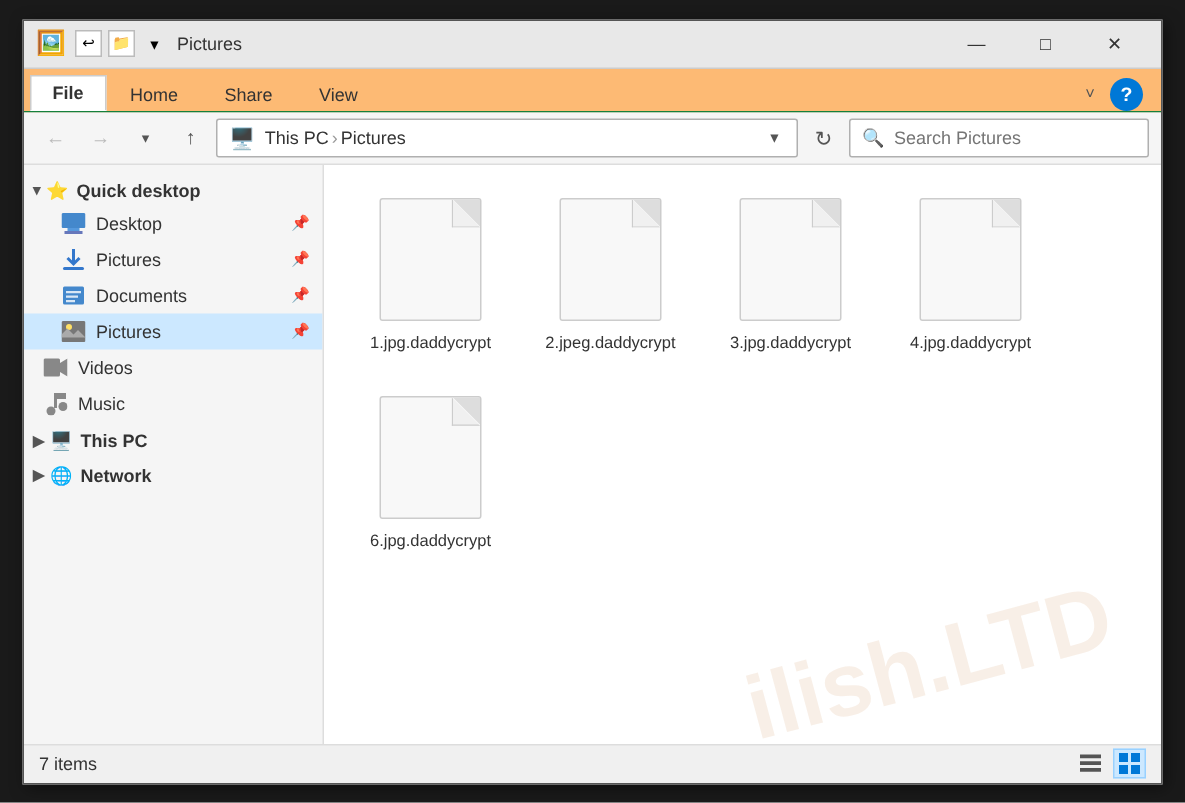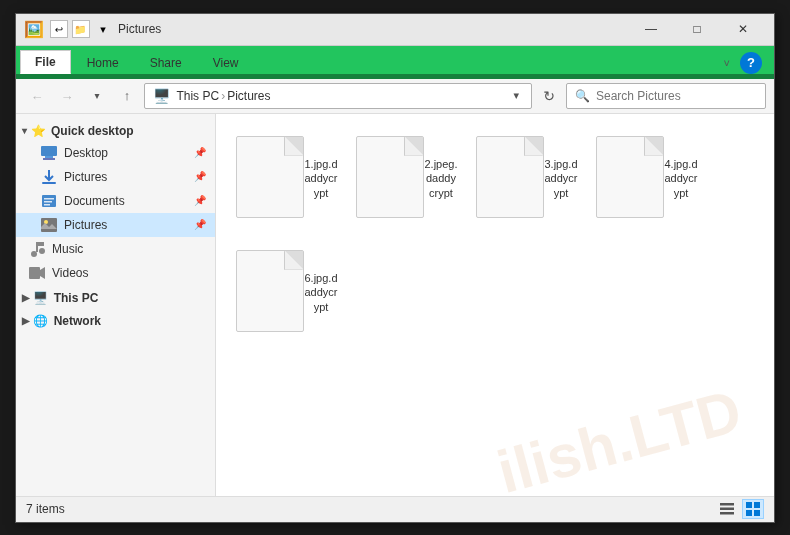--- a/index.html
+++ b/index.html
@@ -74,22 +74,22 @@
       justify-content: center;
       font-size: 12px;
       cursor: pointer;
       color: #333;
       background: transparent;
       border: none;
     }
 
     
     .ribbon {
-      background: #22c55e;
-      border-bottom: 5px solid #15803d;
+      background: #fdba74;
+      border-bottom: 1px solid #15803d;
     }
     .ribbon-tabs {
       display: flex;
       align-items: flex-end;
       height: 28px;
       padding: 0 4px;
     }
     .ribbon-tab {
       padding: 4px 14px;
       font-size: 12px;
@@ -289,21 +289,21 @@
       position: relative;
     }
     .files-grid {
       display: flex;
       flex-wrap: wrap;
       gap: 10px;
       align-content: flex-start;
     }
     .file-item {
       display: flex;
-      flex-direction: row;
+      flex-direction: column;
       align-items: center;
       width: 110px;
       padding: 8px 4px 6px;
       cursor: pointer;
       border-radius: 2px;
       user-select: none;
     }
     .file-icon-wrapper {
       width: 80px;
       height: 90px;
@@ -503,37 +503,37 @@
               <path d="M0 9l4-4 4 4 3-3 5 5H0z" fill="#aaa"></path>
             </svg>
         </div>
         <span class="sidebar-item-label">Pictures</span>
         <span class="sidebar-pin">📌</span>
       </div>
 
       <div class="sidebar-item" style="padding-left:12px;">
         <div class="sidebar-item-icon">
           <svg width="16" height="16" viewBox="0 0 16 16">
+              <rect x="0" y="2" width="11" height="12" rx="1" fill="#888"></rect>
+              <path d="M11 5l5-3v12l-5-3V5z" fill="#888"></path>
+            </svg>
+        </div>
+        <span class="sidebar-item-label">Videos</span>
+      </div>
+
+      <div class="sidebar-item" style="padding-left:12px;">
+        <div class="sidebar-item-icon">
+          <svg width="16" height="16" viewBox="0 0 16 16">
               <circle cx="5" cy="13" r="3" fill="#888"></circle>
               <rect x="7" y="1" width="2" height="10" fill="#888"></rect>
               <path d="M9 1h6v4H9z" fill="#888"></path>
               <circle cx="13" cy="10" r="3" fill="#888"></circle>
             </svg>
         </div>
         <span class="sidebar-item-label">Music</span>
-      </div>
-
-      <div class="sidebar-item" style="padding-left:12px;">
-        <div class="sidebar-item-icon">
-          <svg width="16" height="16" viewBox="0 0 16 16">
-              <rect x="0" y="2" width="11" height="12" rx="1" fill="#888"></rect>
-              <path d="M11 5l5-3v12l-5-3V5z" fill="#888"></path>
-            </svg>
-        </div>
-        <span class="sidebar-item-label">Videos</span>
       </div>
 
       <div class="sidebar-section-header">
         <span class="expand-icon">▶</span>
         <span style="margin-right:5px;color:#4488cc;">🖥️</span>
         <span>This PC</span>
       </div>
 
       <div class="sidebar-section-header">
         <span class="expand-icon">▶</span>

